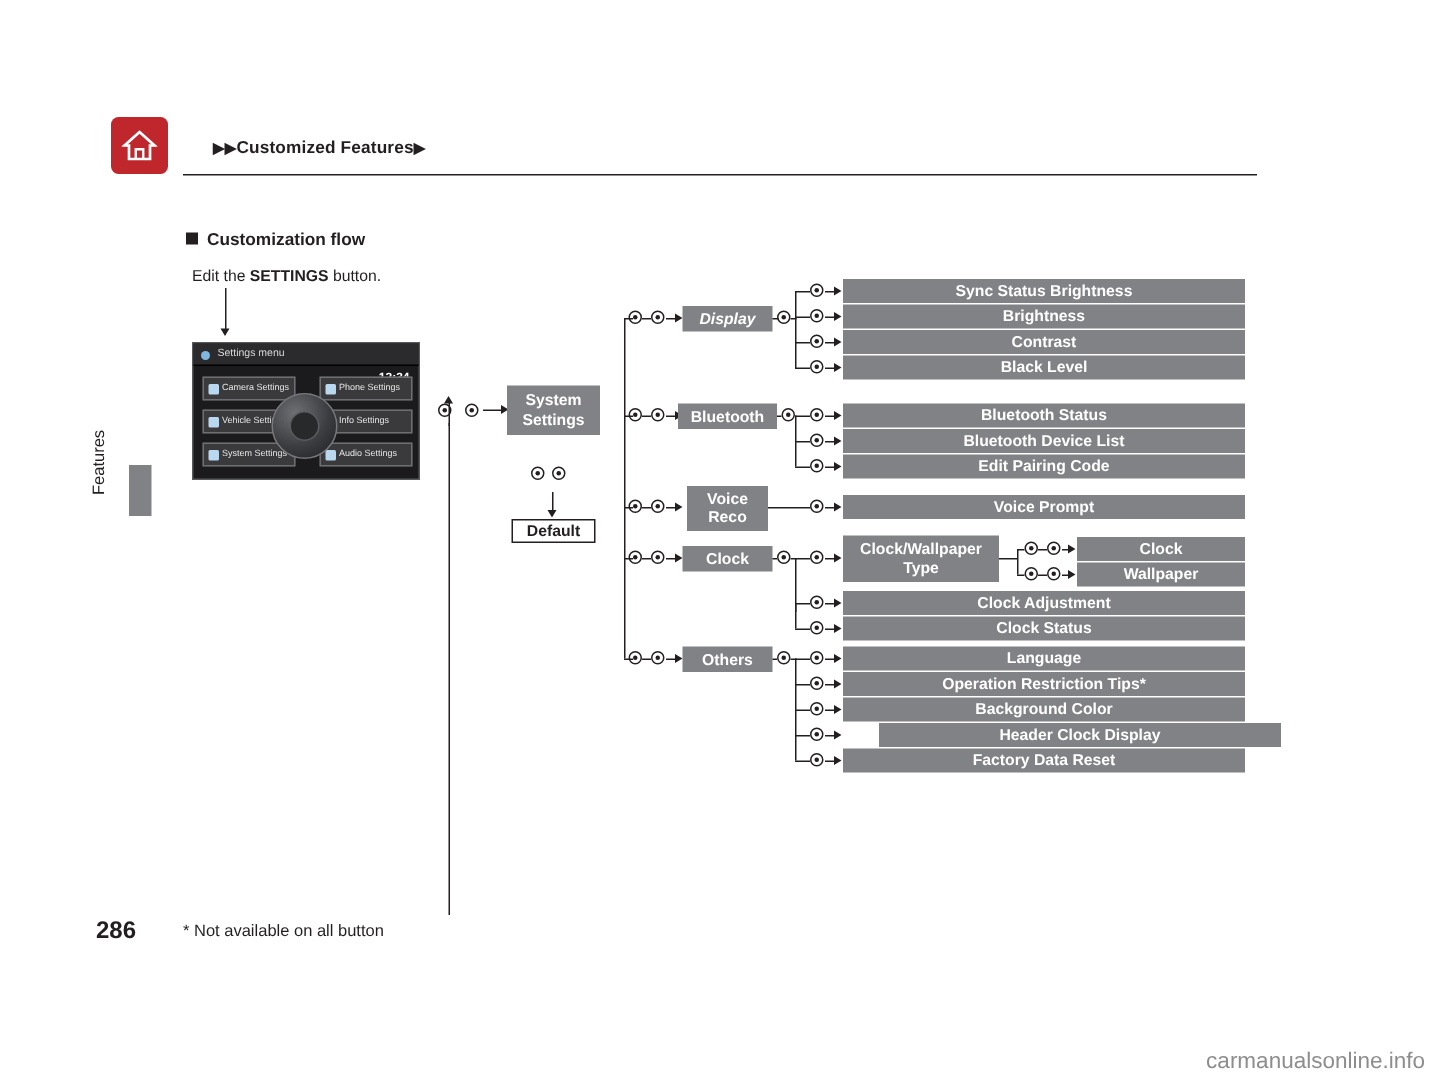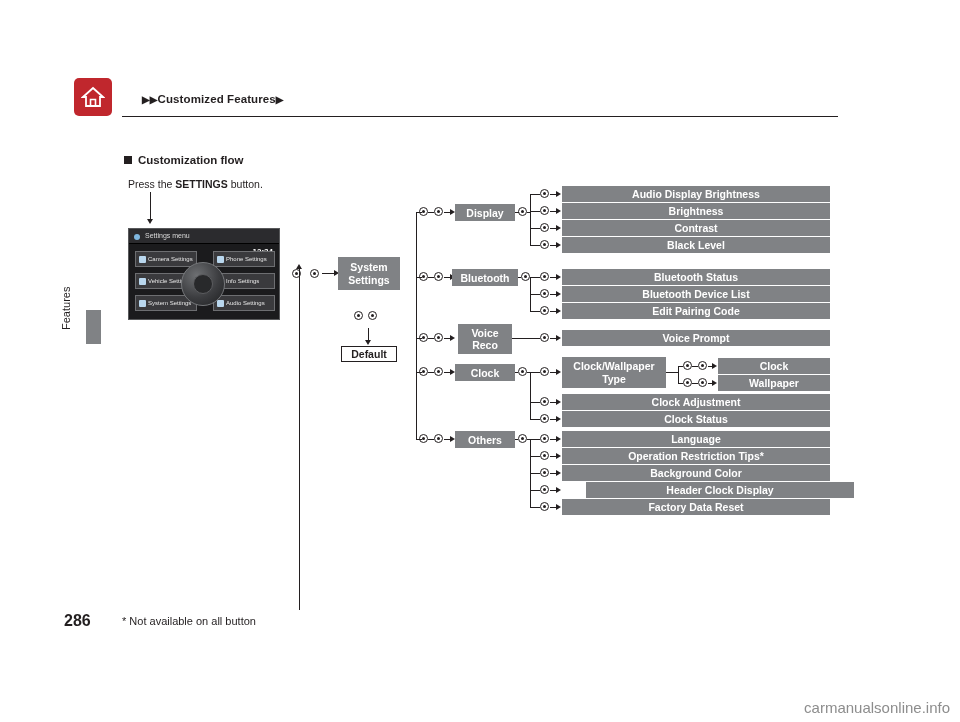--- a/index.html
+++ b/index.html
@@ -138,21 +138,21 @@
 </div>
 <div class="header-rule"></div>
 
 <div class="rail-tab"></div>
 <div class="rail-label">Features</div>
 
 <div class="sec-head">
   <span class="sq"></span><span>Customization flow</span>
 </div>
 <div class="press-line">
-  <span>Press the </span><b>SETTINGS</b><span> button.</span>
+  <span>Edit the </span><b>SETTINGS</b><span> button.</span>
 </div>
 
 <div class="line vline" style="left:150px;top:192px;height:28px;"></div>
 <div class="arrow-d" style="left:146.5px;top:219px;"></div>
 
 <div class="device">
   <div class="device-top">
     <span class="dot"></span>
     <span class="t1">Settings menu</span>
     <span class="t2">12:34</span>
@@ -219,39 +219,39 @@
 <div class="line hline" style="left:416px;top:212px;width:6px;"></div>
 <div class="icon-knob" style="left:419px;top:206px;">
     <span class="ring"></span>
   </div>
 <div class="icon-knob" style="left:434px;top:206px;">
     <span class="ring"></span>
   </div>
 <div class="line hline" style="left:428px;top:212px;width:6px;"></div>
 <div class="line hline" style="left:444px;top:212px;width:8px;"></div>
 <div class="arrow-r" style="left:450px;top:208.5px;"></div>
-<div class="node grey small" style="left:455px;top:204px;width:60px;height:17px;">
+<div class="node grey small" style="left:455px;top:204px;width:60px;height:17px;font-style:italic;">
   <span>Display</span>
 </div>
 <div class="icon-knob" style="left:518px;top:206px;">
     <span class="ring"></span>
   </div>
 <div class="line hline" style="left:515px;top:212px;width:4px;"></div>
 
 <div class="line vline" style="left:530px;top:194px;height:52px;"></div>
 <div class="line hline" style="left:527px;top:212px;width:4px;"></div>
 
 <div class="icon-knob" style="left:540px;top:188px;">
     <span class="ring"></span>
   </div>
 <div class="line hline" style="left:530px;top:194px;width:10px;"></div>
 <div class="line hline" style="left:550px;top:194px;width:8px;"></div>
 <div class="arrow-r" style="left:556px;top:190.5px;"></div>
 <div class="node bar" style="left:562px;top:186px;width:268px;height:16px;">
-  <span>Audio Display Brightness</span>
+  <span>Sync Status Brightness</span>
 </div>
 
 <div class="icon-knob" style="left:540px;top:205px;">
     <span class="ring"></span>
   </div>
 <div class="line hline" style="left:530px;top:211px;width:10px;"></div>
 <div class="line hline" style="left:550px;top:211px;width:8px;"></div>
 <div class="arrow-r" style="left:556px;top:207.5px;"></div>
 <div class="node bar" style="left:562px;top:203px;width:268px;height:16px;">
   <span>Brightness</span>

